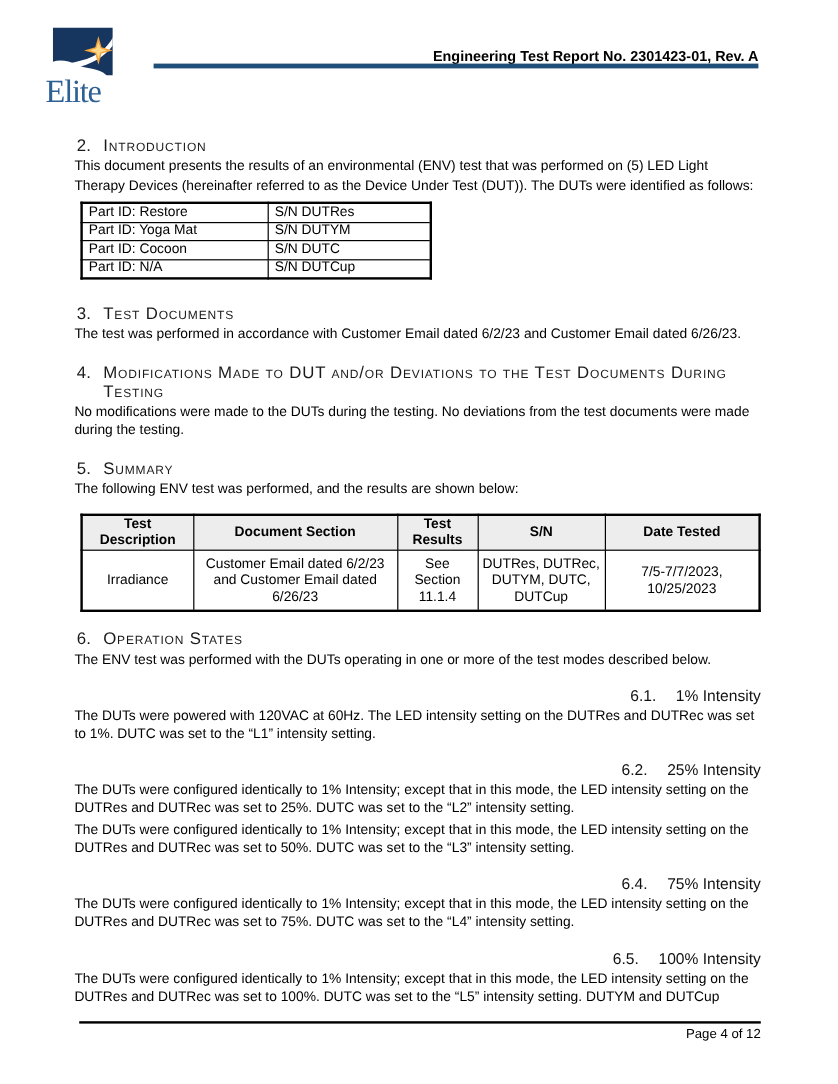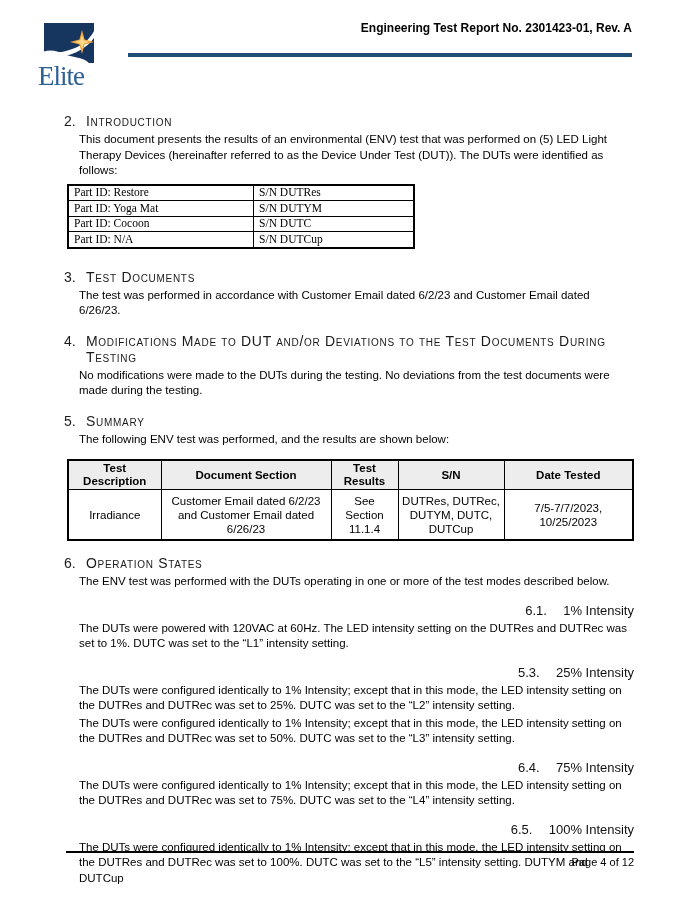--- a/index.html
+++ b/index.html
@@ -16,43 +16,43 @@
   
   .hdr { position: absolute; top: 0; left: 0; right: 0; height: 90px; }
   .logo { position: absolute; left: 38px; top: 23px; width: 62px; height: 58px; }
   .logo-mark { position: absolute; left: 6px; top: 0; }
   .logo-word {
     position: absolute; left: 0; top: 38px;
     font-family: "Liberation Serif", serif;
     font-size: 27px; color: #2d6094; letter-spacing: -1px;
   }
   .report-title {
-    position: absolute; top: 21px; right: 66px;
+    position: absolute; top: 40px; right: 66px;
     font-size: 12px; font-weight: bold; color: #000;
     text-align: left;
   }
   .header-rule {
     position: absolute; top: 53px; left: 128px; right: 66px;
     height: 4px; background: #1f4e79;
   }
 
   
   .content { position: absolute; top: 99px; left: 62px; width: 572px; }
-  p { margin: 0 0 2px 17px; font-size: 11.5px; line-height: 15.5px; }
+  p { margin: 0 0 2px 0; font-size: 11.5px; line-height: 15.5px; }
 
   .sec-h { display: flex; margin: 14px 0 3px 2px; font-size: 14px; color: #1a1a1a; }
   .sec-num { min-width: 22px; }
   .sec-title { flex: 1; font-variant: small-caps; letter-spacing: 0.7px; }
 
   .sub-h { display: flex; margin: 13px 0 3px 3px; font-size: 13px; color: #111; justify-content: flex-end; }
   .sub-num { min-width: 38px; }
 
   
   table { border-collapse: collapse; font-size: 11.5px; }
-  .dut-table { margin: 5px 0 20px 5px; width: 348px; border: 2px solid #000; font-family: Liberation Serif, serif; }
+  .dut-table { margin: 5px 0 20px 5px; width: 293px; border: 2px solid #000; }
   .dut-table td { border: 1px solid #000; padding: 0 0 0 5px; height: 14.5px; line-height: 13px; }
   .dut-table td.c1 { width: 163px; }
   .dut-table td.c2 { width: 140px; }
 
   .sum-table { margin: 12px 0 10px 5px; width: 565px; border: 2px solid #000; table-layout: fixed; }
   .sum-table th, .sum-table td { border: 1px solid #000; text-align: center; padding: 1px 3px; }
   .sum-table th { background: #ededed; font-weight: bold; height: 14px; line-height: 13px; }
   .sum-table td { line-height: 14px; height: 47px; }
 
   
@@ -161,21 +161,21 @@
     </div>
     <p>The ENV test was performed with the DUTs operating in one or more of the test modes described below.</p>
 
     <div class="sub-h">
       <span class="sub-num">6.1.</span>
       <span>1% Intensity</span>
     </div>
     <p>The DUTs were powered with 120VAC at 60Hz. The LED intensity setting on the DUTRes and DUTRec was set to 1%. DUTC was set to the “L1” intensity setting.</p>
 
     <div class="sub-h">
-      <span class="sub-num">5.3.</span>
+      <span class="sub-num">6.2.</span>
       <span>25% Intensity</span>
     </div>
     <p>The DUTs were configured identically to 1% Intensity; except that in this mode, the LED intensity setting on the DUTRes and DUTRec was set to 25%. DUTC was set to the “L2” intensity setting.</p>
 
     <p>The DUTs were configured identically to 1% Intensity; except that in this mode, the LED intensity setting on the DUTRes and DUTRec was set to 50%. DUTC was set to the “L3” intensity setting.</p>
 
     <div class="sub-h">
       <span class="sub-num">6.4.</span>
       <span>75% Intensity</span>
     </div>

